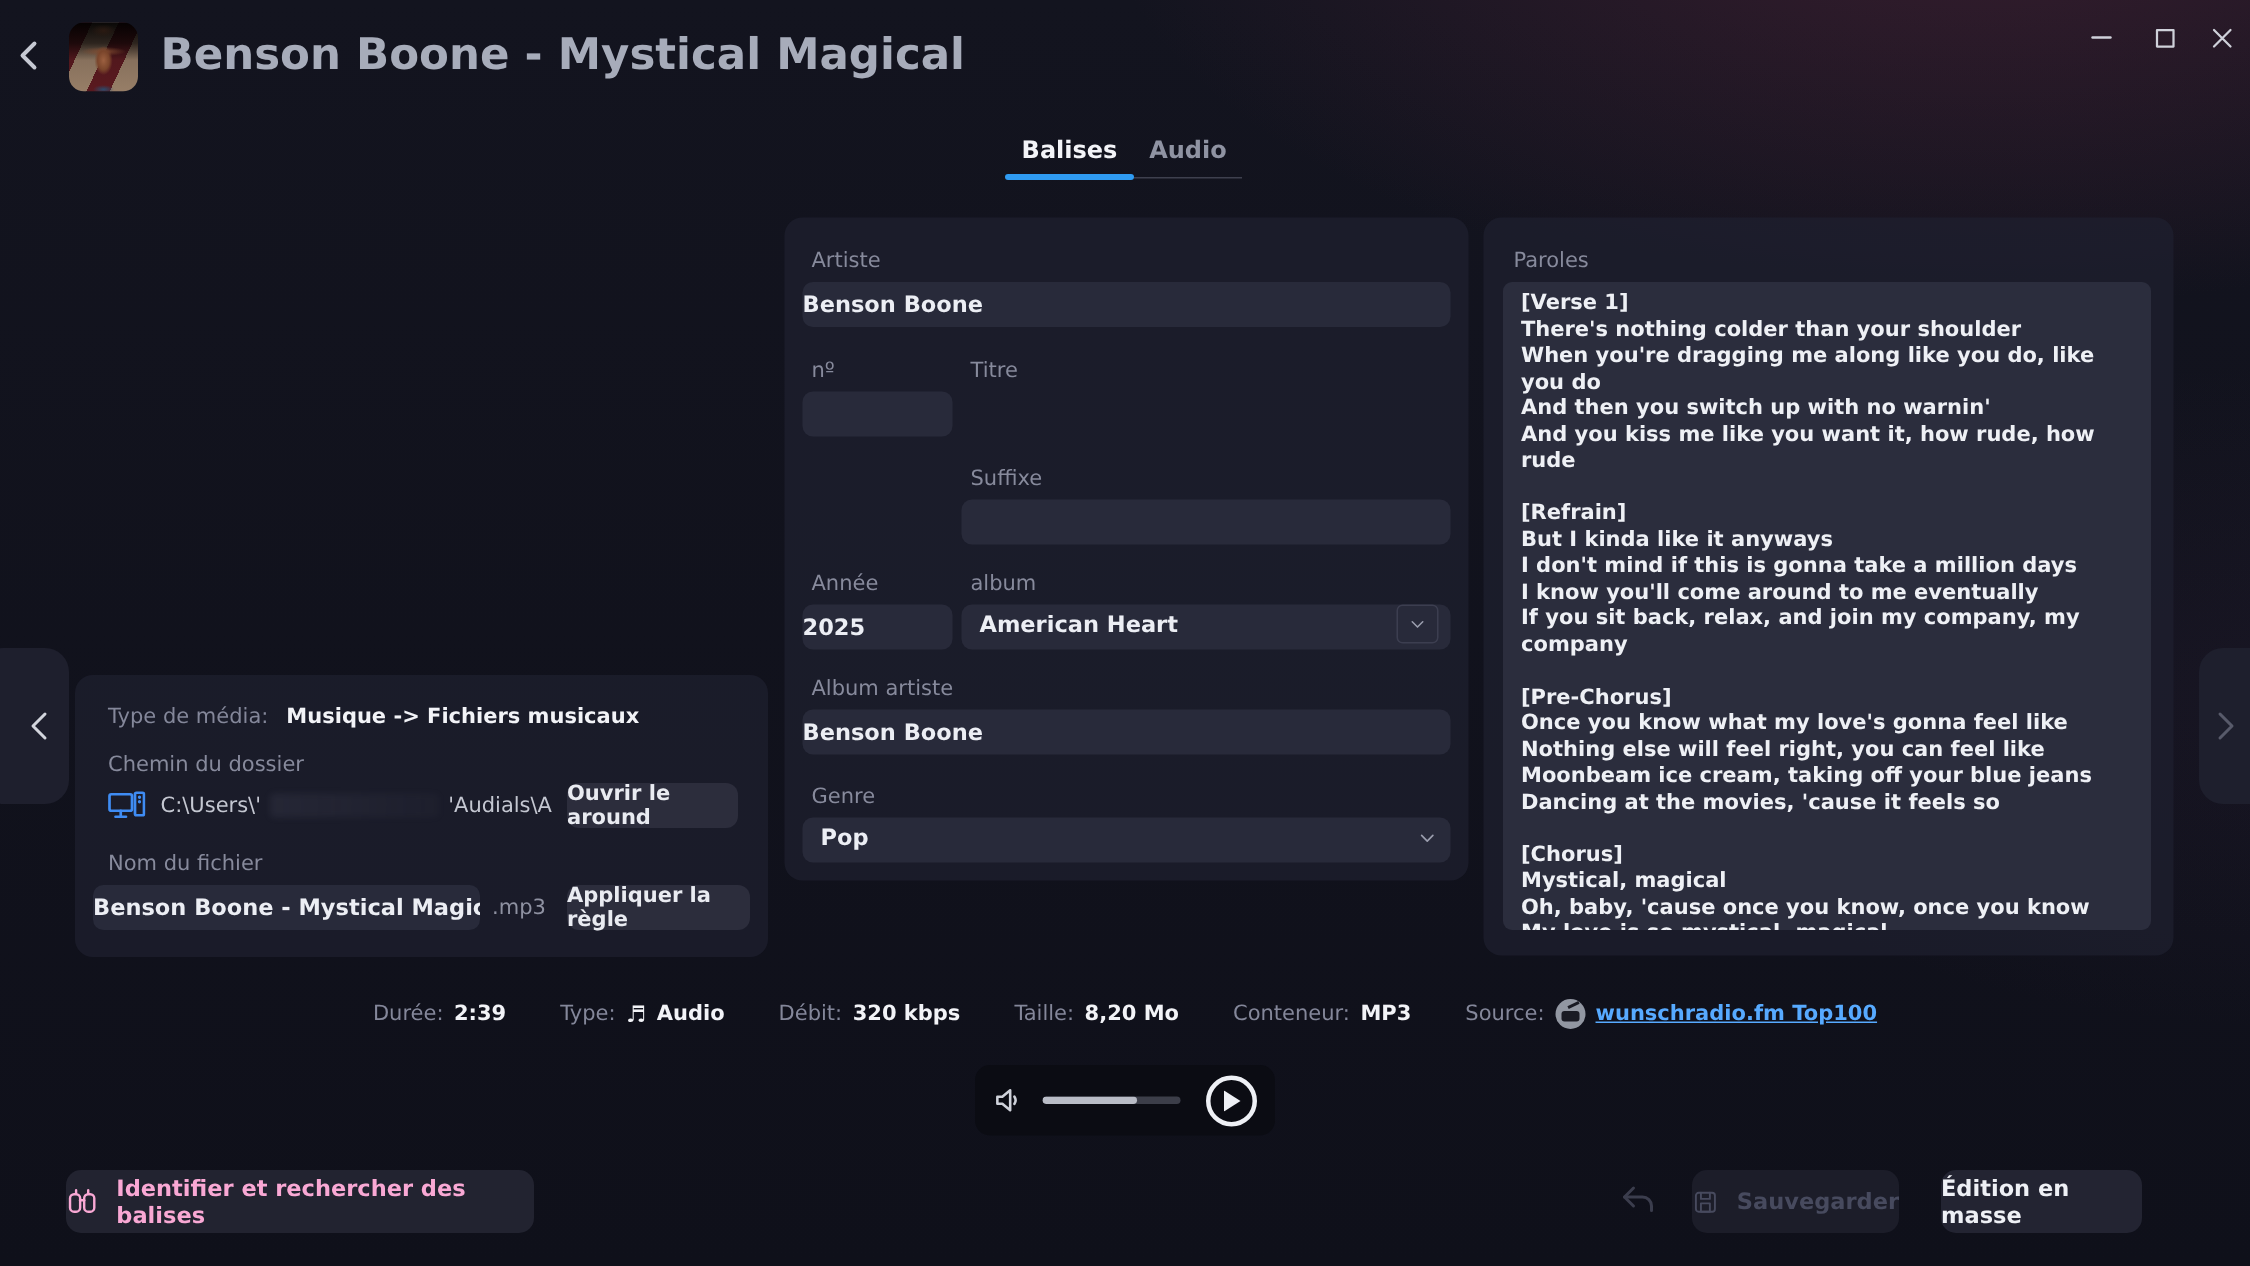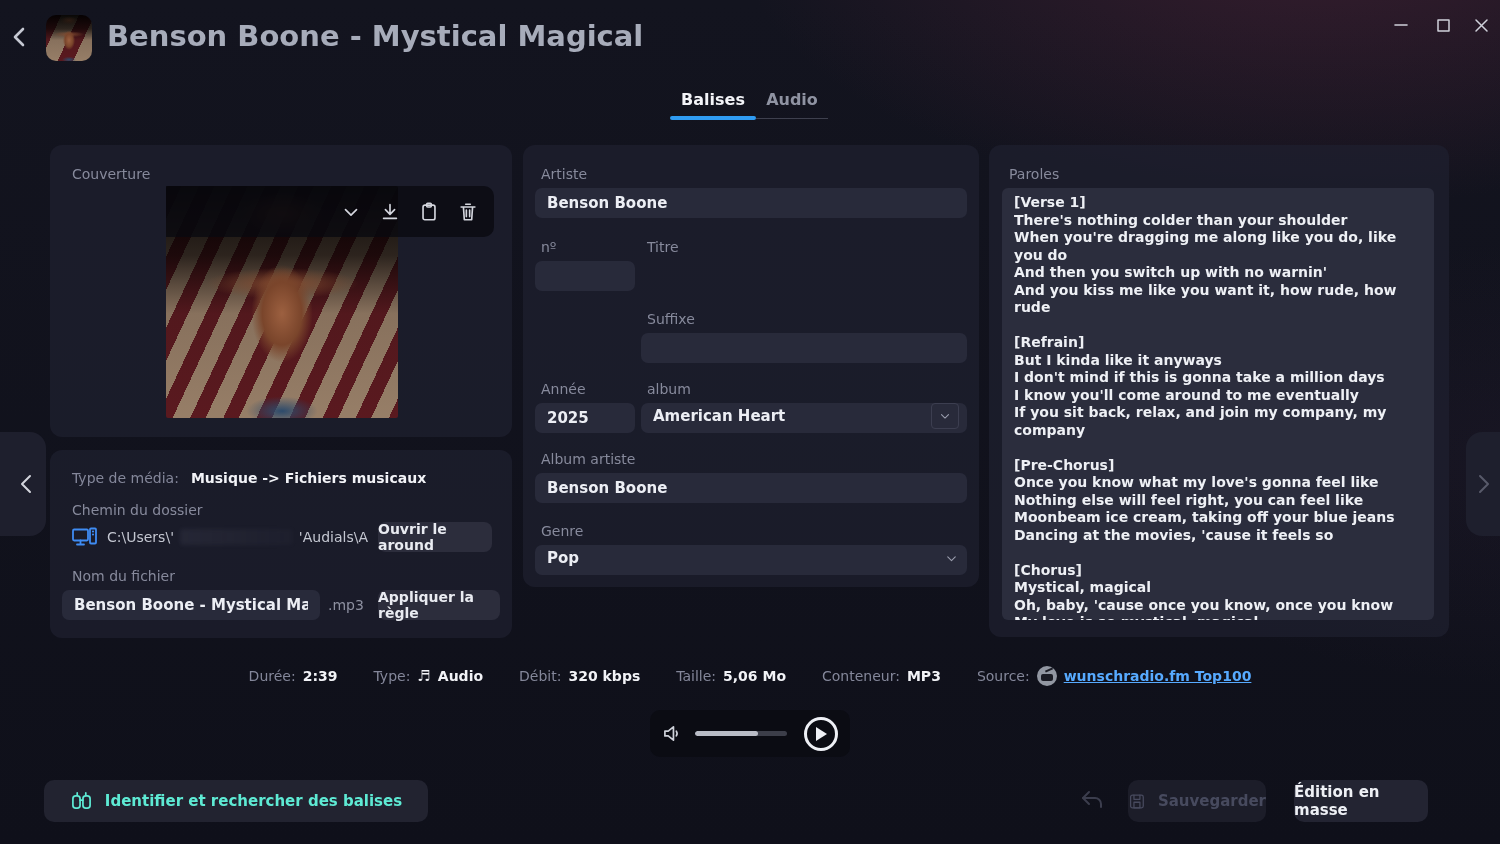--- a/index.html
+++ b/index.html
@@ -7,21 +7,21 @@
        font-family:"DejaVu Sans","Liberation Sans",sans-serif;
        -webkit-font-smoothing:antialiased;}
   .stage{position:absolute;inset:0;
     background:
       radial-gradient(900px 420px at 88% -8%, rgba(112,44,70,0.38), rgba(112,44,70,0) 65%),
       radial-gradient(700px 320px at 104% 55%, rgba(70,44,78,0.14), rgba(0,0,0,0) 70%),
       linear-gradient(#13141f,#0f101a);}
   .panel{position:absolute;background:rgba(31,32,47,0.72);border-radius:12px;}
   .lbl{position:absolute;color:#878a9c;font-size:14px;}
   .tin{position:absolute;box-sizing:border-box;background:#282a3a;border:none;border-radius:7px;
-       color:#eceef4;font-weight:bold;font-size:15px;padding:0 12px;outline:none;
+       color:#eceef4;font-weight:bold;font-size:15px;padding:0 0;outline:none;
        font-family:"DejaVu Sans","Liberation Sans",sans-serif;height:30px;}
   .sel{position:absolute;box-sizing:border-box;background:#282a3a;border-radius:7px;height:30px;
        color:#eceef4;font-weight:bold;font-size:15px;display:flex;align-items:center;
        padding:0 8px 4px 12px;cursor:pointer;}
   .sel .grow{flex:1;}
   .chevbox{width:26px;height:24px;border:1px solid #3c3e50;border-radius:4px;display:flex;
        align-items:center;justify-content:center;color:#9b9eae;}
   .chevplain{color:#9b9eae;display:flex;align-items:center;}
   .btn{position:absolute;box-sizing:border-box;background:#2c2d3c;border-radius:8px;
        color:#e9ebf1;font-weight:bold;font-size:14px;display:flex;align-items:center;
@@ -80,21 +80,21 @@
   .player{position:absolute;left:650px;top:710px;width:200px;height:47px;background:#0b0c13;
       border-radius:10px;display:flex;align-items:center;padding:0 12px;box-sizing:border-box;gap:12px;}
   .vtrack{width:92px;height:5px;background:#3c3e49;border-radius:3px;overflow:hidden;cursor:pointer;}
   .vfill{height:100%;background:#b9bcc6;border-radius:3px;}
   .playbtn{width:34px;height:34px;border:3px solid #eef0f5;border-radius:50%;margin-left:auto;
       display:flex;align-items:center;justify-content:center;cursor:pointer;box-sizing:border-box;}
 
   
   .fbtn{position:absolute;top:780px;height:42px;border-radius:10px;display:flex;align-items:center;
       justify-content:center;gap:12px;font-size:15px;font-weight:bold;cursor:pointer;}
-  .identify{left:44px;width:384px;background:#222330;color:#5eead4;}
+  .identify{left:44px;width:312px;background:#222330;color:#f9a8d4;}
   .save{left:1128px;width:138px;background:#1c1d29;color:#474a5e;}
   .bulk{left:1294px;width:134px;background:#232432;color:#eef0f5;}
   .undobtn{position:absolute;left:1078px;top:788px;width:28px;height:26px;color:#3b3d4d;cursor:pointer;}
 
   
   .edgenav{position:absolute;top:432px;width:48px;height:104px;border-radius:16px;background:#1e1f2d;
       display:flex;align-items:center;cursor:pointer;}
   .prev{left:-14px;justify-content:flex-end;padding-right:12px;color:#d3d5dd;}
   .next{left:1466px;justify-content:flex-start;padding-left:10px;color:#585a6a;}
 
@@ -131,39 +131,20 @@
     <svg class="ic" width="15" height="15" viewBox="0 0 15 15" style="stroke-width:1.5">
         <path d="M2 2l11 11M13 2L2 13"></path>
       </svg>
   </div>
 
   <div class="tab active" style="left:668px;width:90px;">Balises</div>
   <div class="tab idle" style="left:758px;width:68px;">Audio</div>
   <div class="tabbar-active"></div>
   <div class="tabbar-rest"></div>
 
-  <div class="panel" style="left:50px;top:145px;width:462px;height:292px;">
-    <div class="lbl" style="left:22px;top:21px;">Couverture</div>
-    <div class="cover-art art"></div>
-    <div class="cover-toolbar">
-      <svg class="ic toolic" viewBox="0 0 24 24">
-          <path d="M6 9.5l6 6 6-6"></path>
-        </svg>
-      <svg class="ic toolic" viewBox="0 0 24 24">
-          <path d="M12 4v10M7 9.5l5 5 5-5M5 19h14"></path>
-        </svg>
-      <svg class="ic toolic" viewBox="0 0 24 24">
-          <rect x="5.5" y="4.5" width="13" height="16" rx="2"></rect>
-          <rect x="9.5" y="2.5" width="5" height="4" rx="1"></rect>
-        </svg>
-      <svg class="ic toolic" viewBox="0 0 24 24">
-          <path d="M4.5 6.5h15M9.5 3.5h5M7 6.5l1 14h8l1-14M10.2 10v7M13.8 10v7"></path>
-        </svg>
-    </div>
-  </div>
 
   <div class="panel" style="left:50px;top:450px;width:462px;height:188px;">
     <div class="typerow">
       <span class="il">Type de média:</span>
       <span class="iv">Musique -&gt; Fichiers musicaux</span>
     </div>
     <div class="lbl" style="left:22px;top:52px;">Chemin du dossier</div>
     <div class="pathrow">
       <svg class="ic" width="25" height="20" viewBox="0 0 25 20" style="color:#3f8cf3;">
         <rect x="1" y="2.5" width="15" height="11" rx="1.2"></rect>
@@ -259,21 +240,21 @@
         <span class="il">Type:</span>
         <span class="iv" style="font-size:15px;">♬</span>
         <span class="iv">Audio</span>
       </div>
     <div class="infoitem">
         <span class="il">Débit:</span>
         <span class="iv">320 kbps</span>
       </div>
     <div class="infoitem">
         <span class="il">Taille:</span>
-        <span class="iv">5,06 Mo</span>
+        <span class="iv">8,20 Mo</span>
       </div>
     <div class="infoitem">
         <span class="il">Conteneur:</span>
         <span class="iv">MP3</span>
       </div>
     <div class="infoitem">
       <span class="il">Source:</span>
       <span class="radioic">
           <span class="ant"></span>
           <span class="box"></span>

